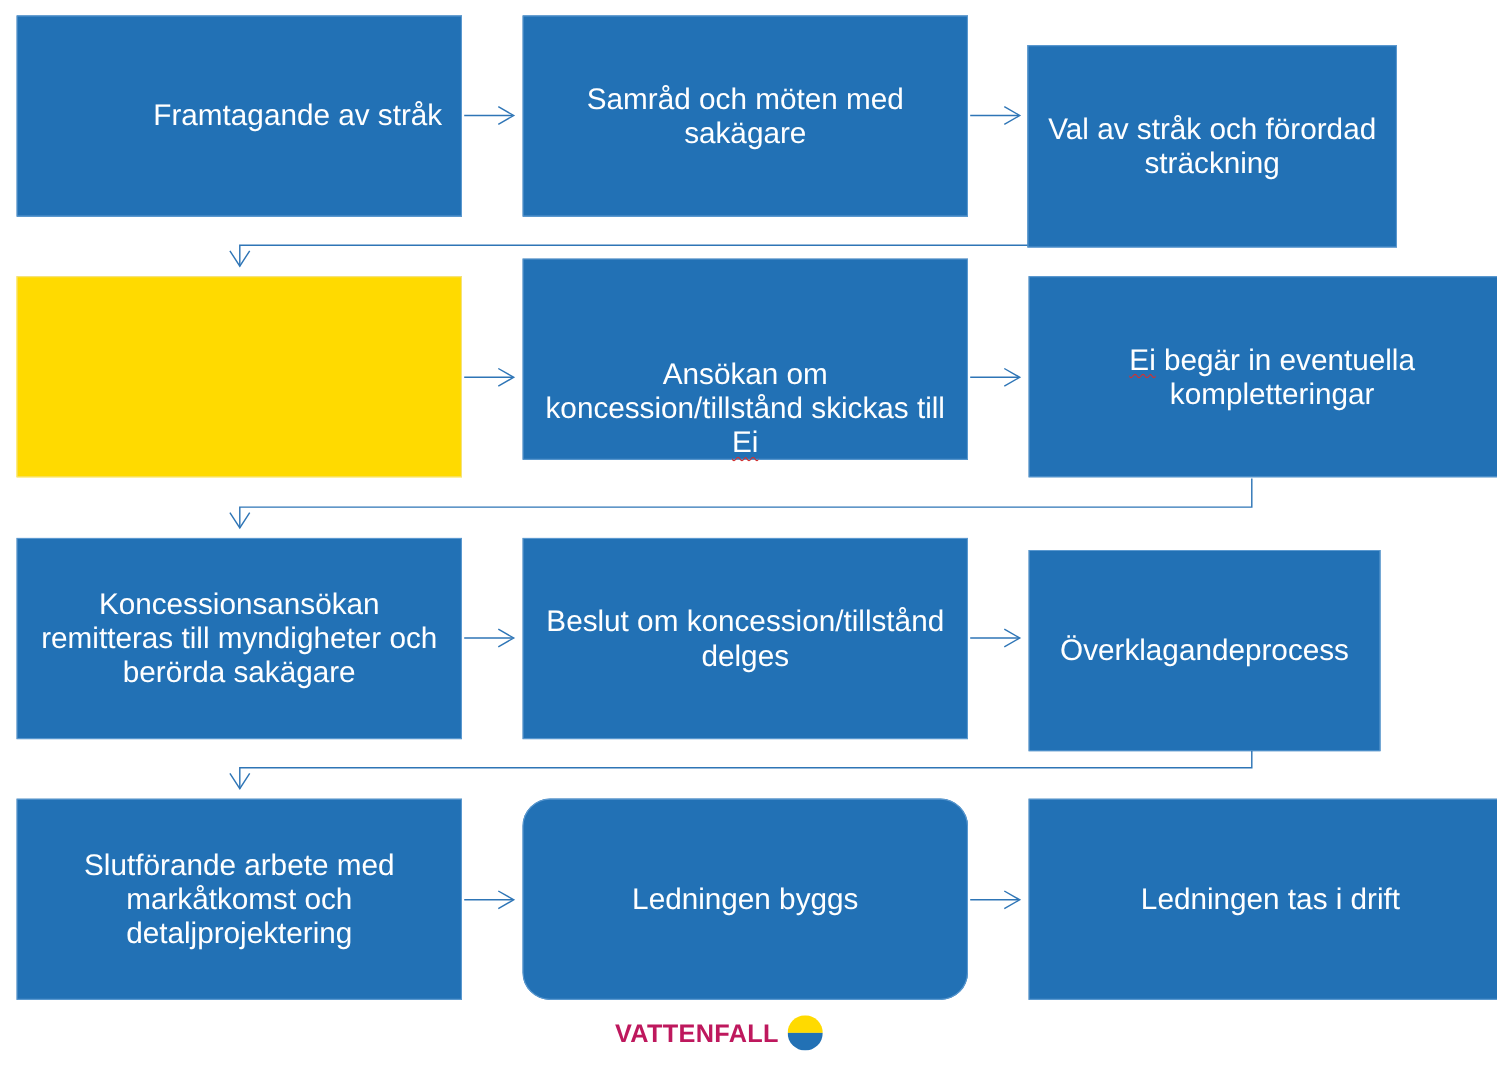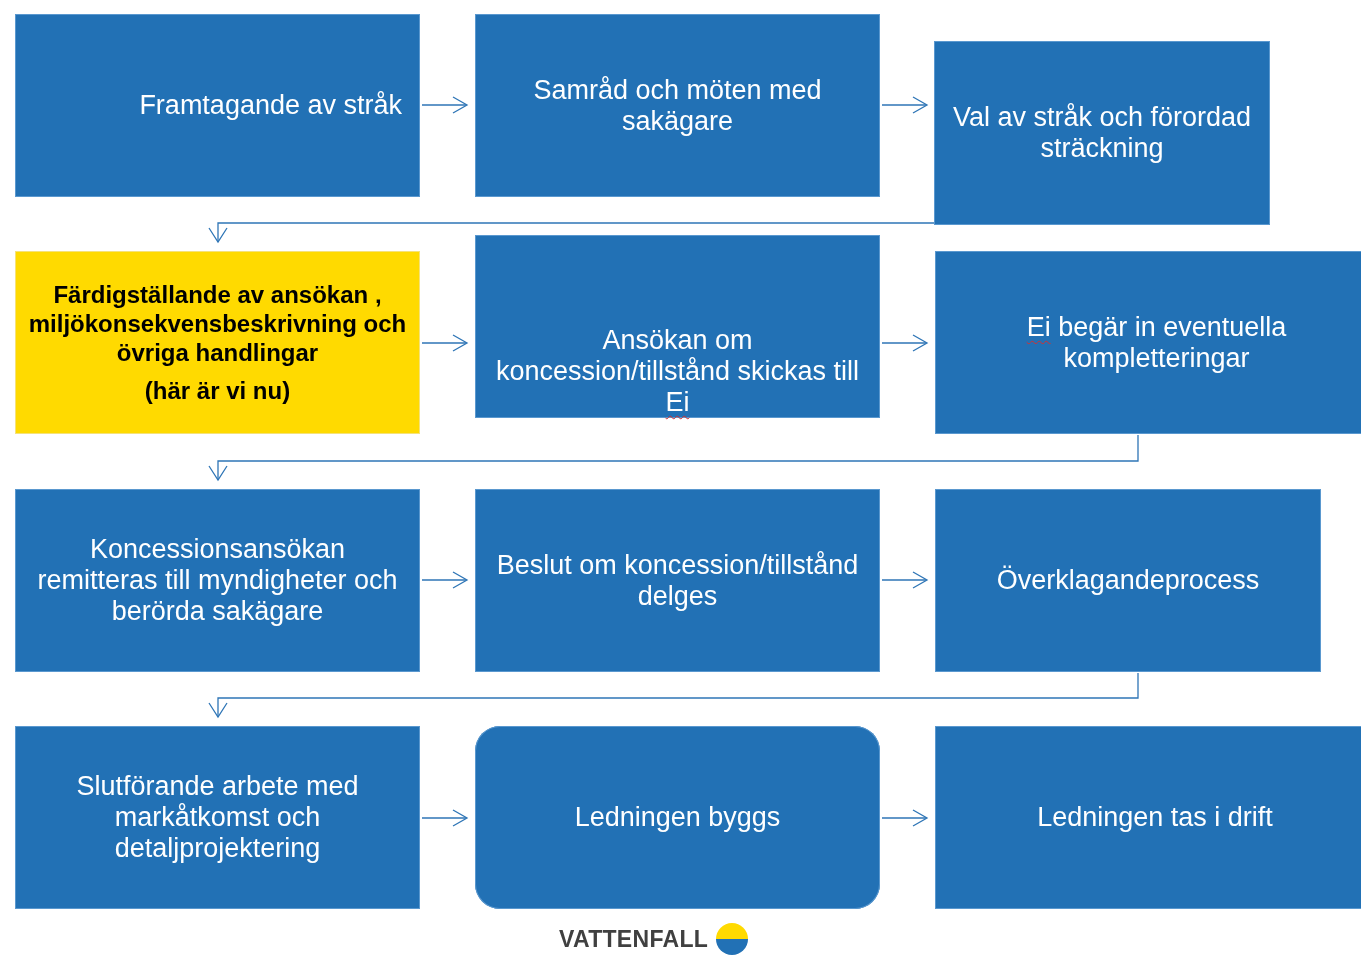--- a/index.html
+++ b/index.html
@@ -10,21 +10,21 @@
          display:flex; align-items:center; justify-content:center; text-align:center;
          color:#ffffff; font-size:27px; line-height:31px; box-sizing:border-box; padding:0 18px; }
   .box.current { background:#ffda00; box-shadow: inset 0 0 0 1px #f5e27a; color:#000;
                  font-weight:bold; font-size:24px; line-height:29px; }
   .box .inner { display:block; }
   .box .sub { display:block; margin-top:9px; }
   .wavy { text-decoration: underline wavy #d23030; text-decoration-thickness:1px; text-underline-offset:4px; }
   svg.connectors { position:absolute; left:0; top:0; width:1361px; height:968px; pointer-events:none; }
   .logo { position:absolute; left:559px; top:924px; height:30px; display:flex; align-items:center; }
   .logo-text { font-family:"Liberation Sans", sans-serif; font-weight:bold; font-size:23px;
-               color:#404040; letter-spacing:0.3px; }
+               color:#be185d; letter-spacing:0.3px; }
   .logo-mark { margin-left:8px; width:32px; height:32px; border-radius:50%; overflow:hidden;
                display:flex; flex-direction:column; }
   .logo-mark .top { flex:1; background:#ffda00; }
   .logo-mark .bot { flex:1; background:#2271b5; }
 </style>
 </head>
 <body>
 
 <svg class="connectors" viewBox="0 0 1361 968">
   <g stroke="#2e75b6" stroke-width="1.3" fill="none">
@@ -87,38 +87,36 @@
 </div>
 <div class="box" style="left:475px; top:14px;">
   <span class="inner">Samråd och möten med sakägare</span>
 </div>
 <div class="box" style="left:934px; top:13px; width:336px; height:184px;margin-top:28px;">
   <span class="inner">Val av stråk och förordad sträckning</span>
 </div>
 
 <div class="box current" style="left:15px; top:251px; padding:0 10px;">
   <span class="inner">
-    <span style="display:block;">Färdigställande av ansökan , miljökonsekvensbeskrivning och övriga handlingar</span>
-    <span class="sub">(här är vi nu)</span>
   </span>
 </div>
 <div class="box" style="left:475px; top:235px;align-items:flex-end;">
   <span class="inner"><span>Ansökan om koncession/tillstånd skickas till </span><span class="wavy">Ei</span></span>
 </div>
 <div class="box" style="left:935px; top:251px; width:443px;">
   <span class="inner"><span class="wavy">Ei</span><span> begär in eventuella kompletteringar</span></span>
 </div>
 
 <div class="box" style="left:15px; top:489px;">
   <span class="inner">Koncessionsansökan remitteras till myndigheter och berörda sakägare</span>
 </div>
 <div class="box" style="left:475px; top:489px; padding:11px 12px;">
   <span class="inner">Beslut om koncession/tillstånd delges</span>
 </div>
-<div class="box" style="left:935px; top:489px; width:386px;">
+<div class="box" style="left:935px; top:500px; width:320px;">
   <span class="inner">Överklagandeprocess</span>
 </div>
 
 <div class="box" style="left:15px; top:726px;">
   <span class="inner">Slutförande arbete med markåtkomst och detaljprojektering</span>
 </div>
 <div class="box" style="left:475px; top:726px;border-radius:25px;">
   <span class="inner">Ledningen byggs</span>
 </div>
 <div class="box" style="left:935px; top:726px; width:440px;">

